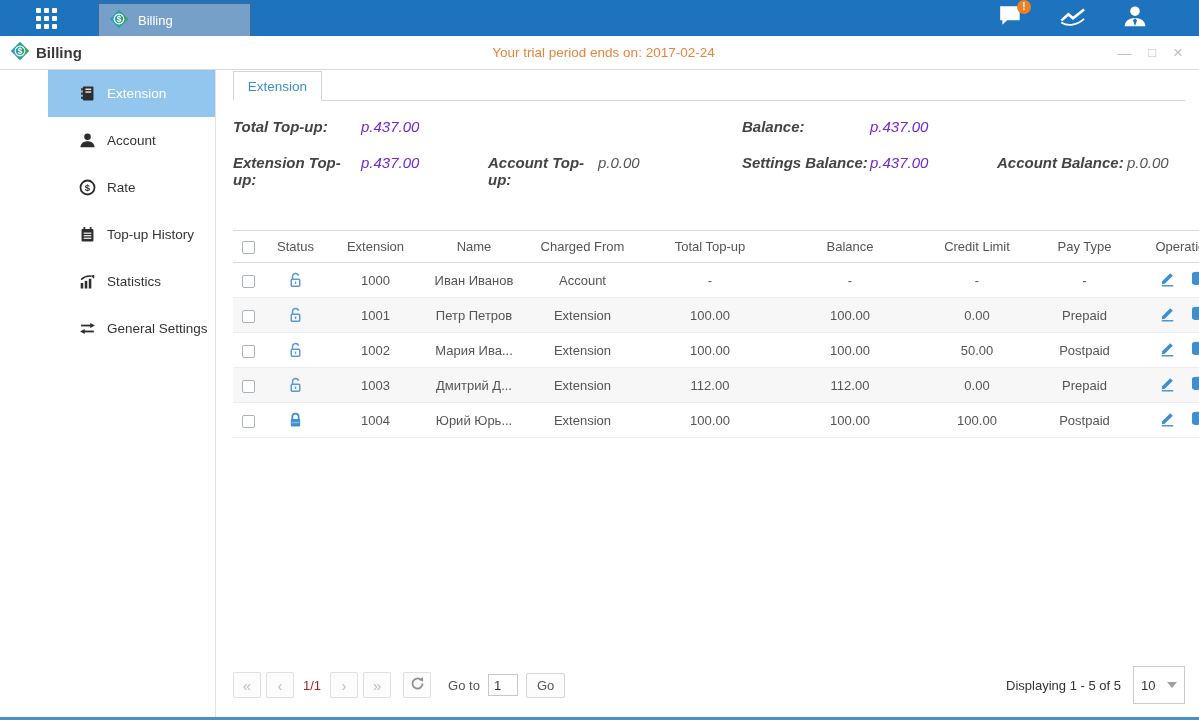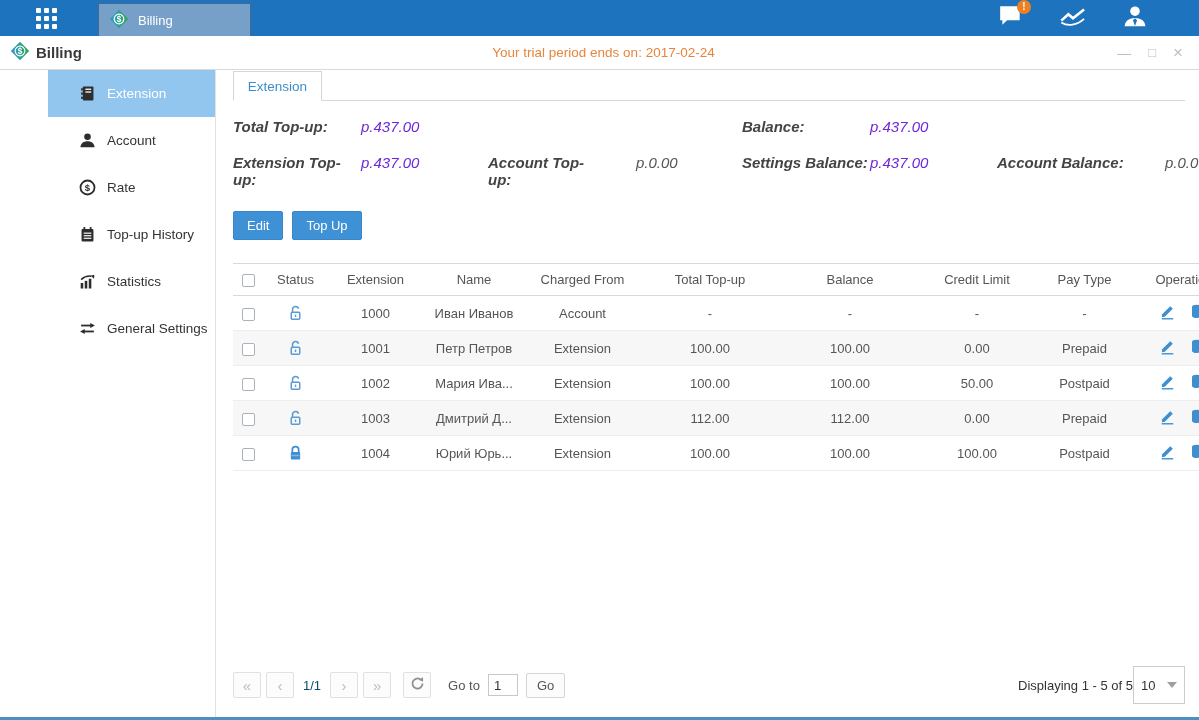--- a/index.html
+++ b/index.html
@@ -49,21 +49,21 @@
 
   
   .summary { padding-top:17px; font-size:15px; flex:none;font-style:italic; }
   .sum-row { display:flex; margin-bottom:19px; }
   .sum-col { display:flex; }
   .sum-col.left { width:509px; flex:none; }
   .sum-col.right { flex:1; }
   .sl { font-weight:bold; color:#444; width:128px; flex:none; }
   .sv { color:#6d28d9; width:127px; flex:none; }
   .sl2 { font-weight:bold; color:#444; width:110px; flex:none; }
-  .sv2 { color:#555;margin-left:38px; }
+  .sv2 { color:#555; }
 
   
   .actions { display:flex; gap:9px; margin-top:4px; flex:none; }
   .btn { background:#3e91d5; border:1px solid #3787cc; color:#fff; font-size:13px;
     padding:6px 13px; border-radius:2px; cursor:pointer; font-family:inherit; }
 
   
   table.grid { margin-top:23px; width:100%; border-collapse:collapse; table-layout:fixed; font-size:13px; color:#555; flex:none; }
   table.grid thead th { border-top:1px solid #d9d9d9; border-bottom:1px solid #d9d9d9;
     height:32px; font-weight:normal; color:#555; text-align:center; white-space:nowrap; overflow:hidden; }
@@ -71,25 +71,25 @@
     white-space:nowrap; overflow:hidden; }
   table.grid tbody tr.stripe { background:#f7f7f7; }
   .cb { display:inline-block; width:13px; height:13px; border:1px solid #aab2ba; border-radius:2px; background:#fff; vertical-align:middle; cursor:pointer; }
   .lock svg { vertical-align:middle; }
   .ops .op { display:inline-block; margin:0 7px; cursor:pointer; vertical-align:middle; }
 
   
   .footer { margin-top:auto; display:flex; align-items:center; padding:10px 0 13px; font-size:13px; color:#555; flex:none; }
   .pgbtn { width:28px; height:26px; border:1px solid #e0e0e0; background:#fcfcfc; border-radius:2px;
     display:flex; align-items:center; justify-content:center; color:#bcbcbc; font-size:15px; margin-right:5px; cursor:pointer; }
-  .page-info { margin:0 9px 0 4px; color:#0c4a6e; }
+  .page-info { margin:0 9px 0 4px; color:#b91c1c; }
   .goto-label { margin:0 8px 0 12px; }
   .goto-input { width:30px; height:22px; border:1px solid #c8c8c8; text-align:left; padding-left:5px; font-size:13px; font-family:inherit; color:#333; }
   .go-btn { margin-left:8px; padding:4px 10px; border:1px solid #d5d5d5; background:#fcfcfc; border-radius:2px; font-size:13px; color:#555; cursor:pointer; font-family:inherit; }
-  .footer-right { margin-left:auto; display:flex; align-items:center; gap:0; color:#333; }
+  .footer-right { margin-left:auto; display:flex; align-items:center; gap:12px; color:#333; }
   .pagesize { width:52px; height:38px; border:1px solid #ccc; background:#fff; display:flex; align-items:center;
     justify-content:space-between; padding:0 7px; cursor:pointer; color:#333; }
   .caret { width:0; height:0; border-left:5px solid transparent; border-right:5px solid transparent; border-top:6px solid #9aa0a6; }
 </style>
 </head>
 <body>
 
 <div class="frame">
 
   <div class="topbar">
@@ -261,24 +261,20 @@
           </div>
           <div class="sum-col right">
             <span class="sl">Settings Balance:</span>
             <span class="sv">p.437.00</span>
             <span class="sl2" style="width:130px">Account Balance:</span>
             <span class="sv2">p.0.00</span>
           </div>
         </div>
       </div>
 
-      <div class="actions">
-        <button class="btn">Edit</button>
-        <button class="btn">Top Up</button>
-      </div>
 
       <table class="grid">
         <colgroup id="cols">
             <col style="width:30px">
             <col style="width:65px">
             <col style="width:95px">
             <col style="width:102px">
             <col style="width:115px">
             <col style="width:140px">
             <col style="width:140px">

